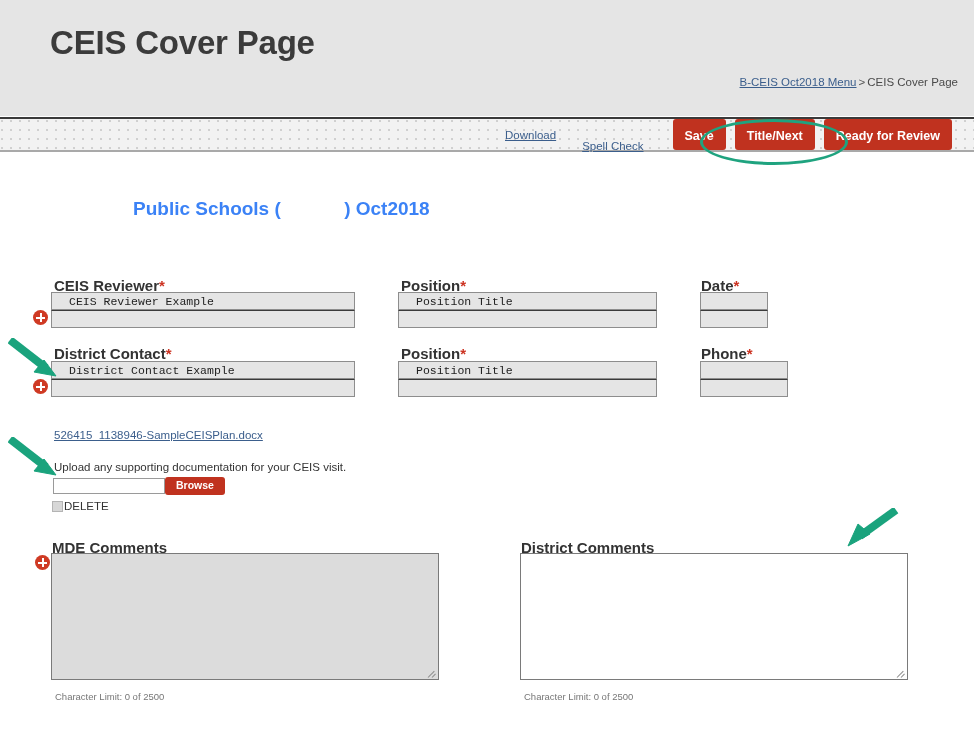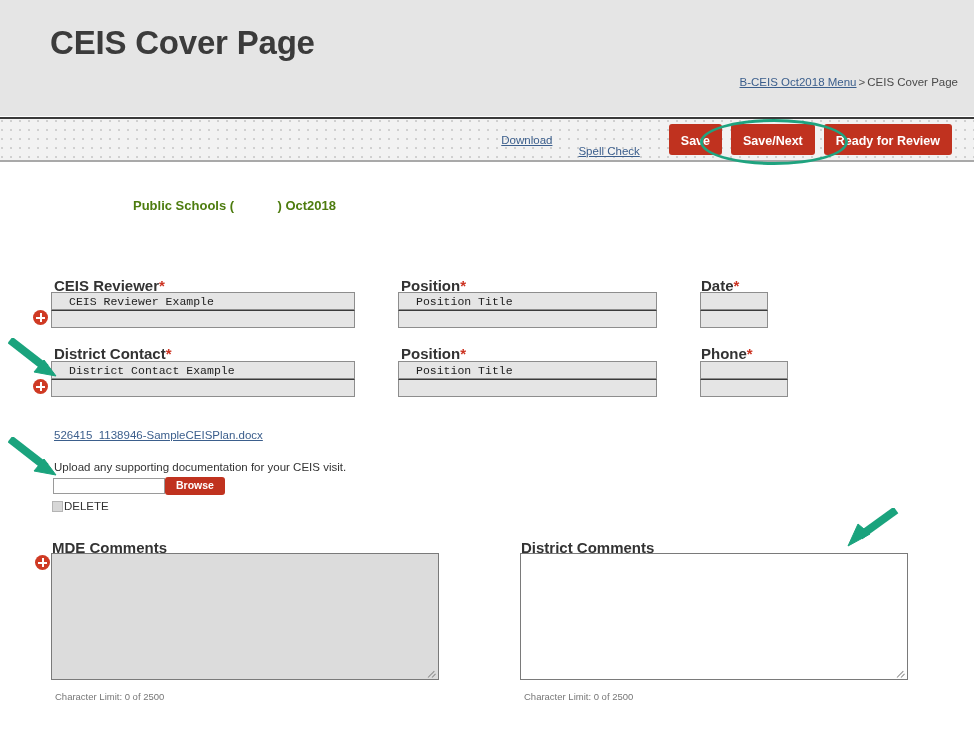--- a/index.html
+++ b/index.html
@@ -43,21 +43,21 @@
   .breadcrumb a {
     color: #3b5e8c;
     text-decoration: underline;
   }
   .breadcrumb .sep { color: #555; padding: 0 2px; }
 
   
   .toolbar {
     position: absolute;
     left: 0; top: 117px;
-    width: 974px; height: 45px;
+    width: 974px; height: 35px;
     background:
       radial-gradient(circle at 2px 2px, rgba(180,180,180,0.55) 0.8px, transparent 1px) 0 0 / 9px 9px,
       #f2f2f2;
     border-top: 2px solid #3a3a3a;
     border-bottom: 2px solid #a9a9a9;
   }
   .toolbar-inner {
     position: absolute;
     right: 22px; top: 0;
     height: 100%;
@@ -96,23 +96,23 @@
     width: 148px; height: 46px;
     border: 3px solid #1fa37f;
     border-radius: 50%;
     pointer-events: none;
   }
 
   
   .school-title {
     position: absolute;
     left: 133px; top: 198px;
-    font-size: 13px;
-    font-weight: bold;
-    color: #4d7c0f;
+    font-size: 19px;
+    font-weight: bold;
+    color: #3b82f6;
     white-space: pre;
   }
 
   .fld-label {
     position: absolute;
     font-size: 15px;
     font-weight: bold;
     color: #333333;
     white-space: nowrap;
   }
@@ -251,21 +251,21 @@
     <div class="breadcrumb">
       <a>B-CEIS Oct2018 Menu</a><span class="sep">&gt;</span><span>CEIS Cover Page</span>
     </div>
   </div>
 
   <div class="toolbar">
     <div class="toolbar-inner">
       <span class="tb-link">Download</span>
       <span class="tb-link">Spell Check</span>
       <button class="btn-red">Save</button>
-      <button class="btn-red">Save/Next</button>
+      <button class="btn-red">Title/Next</button>
       <button class="btn-red">Ready for Review</button>
     </div>
   </div>
   <div class="annot-ellipse"></div>
 
   <div class="school-title">Public Schools (            ) Oct2018</div>
 
   <div class="fld-label" style="left:54px; top:277px;"><span>CEIS Reviewer</span><span class="req">*</span></div>
   <input class="txt-input" style="left: 51px; top: 292px; width: 304px;" value="CEIS Reviewer Example">
   <input class="txt-input bottom" style="left: 51px; top: 310px; width: 304px;" value="">

